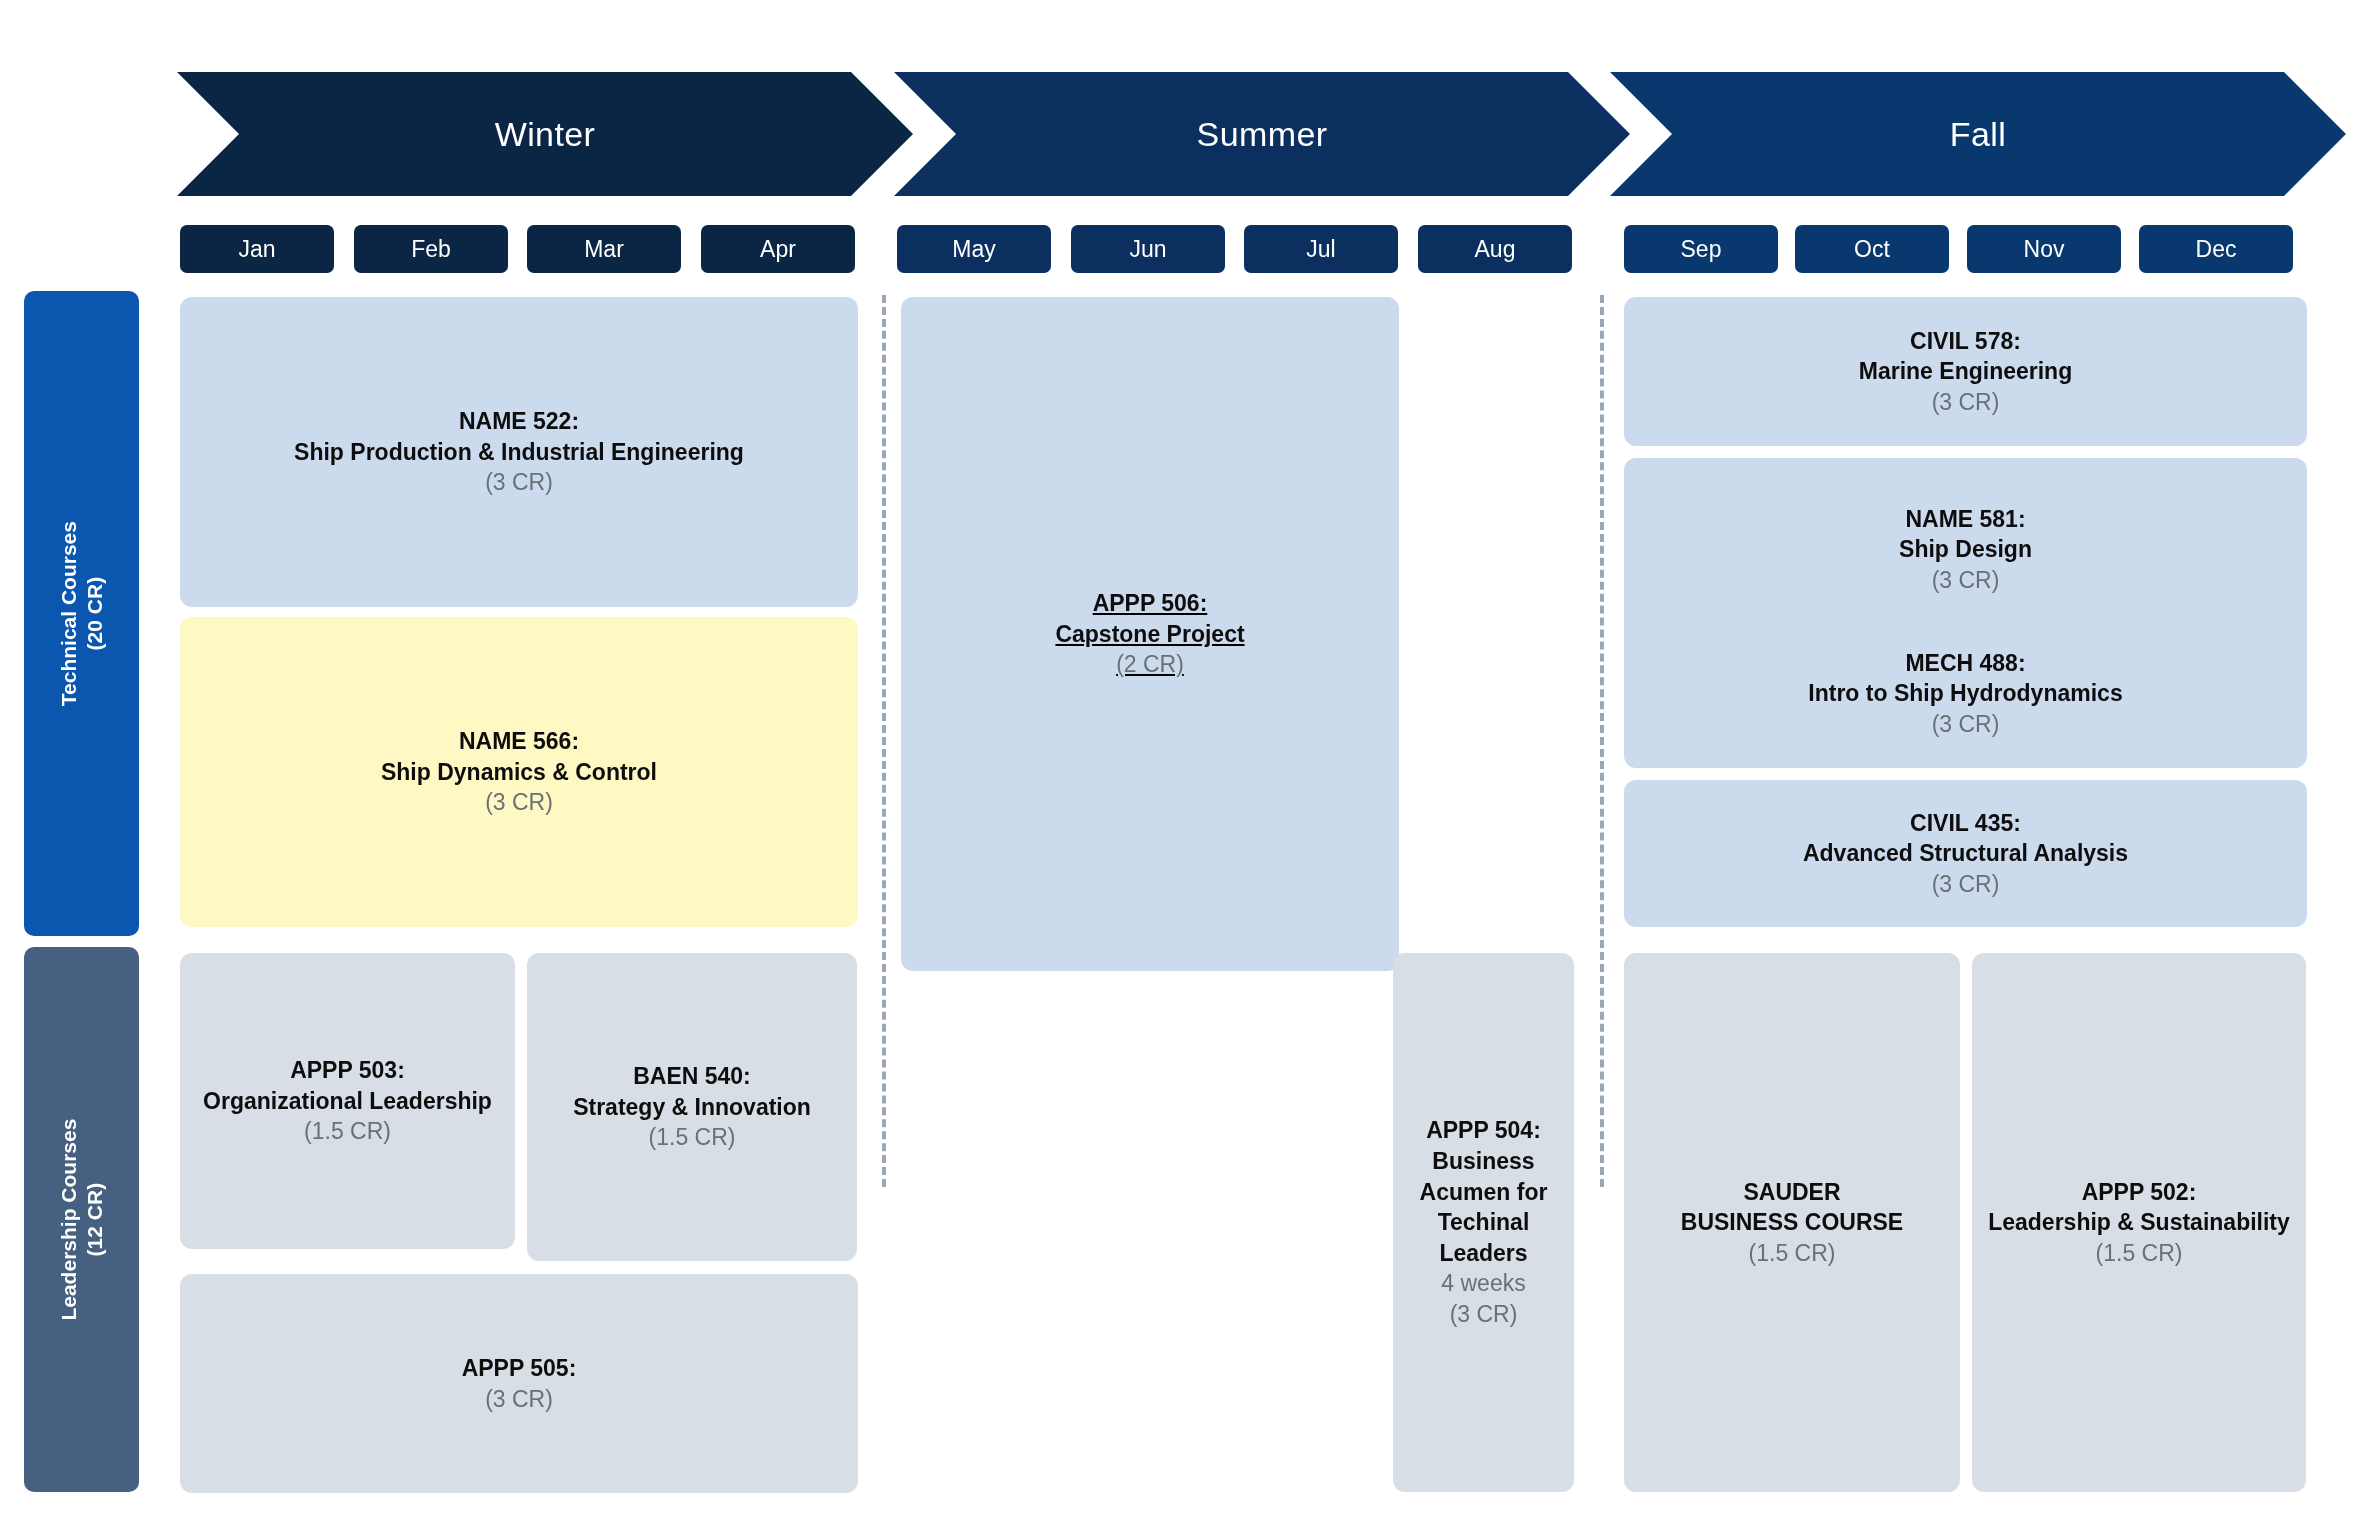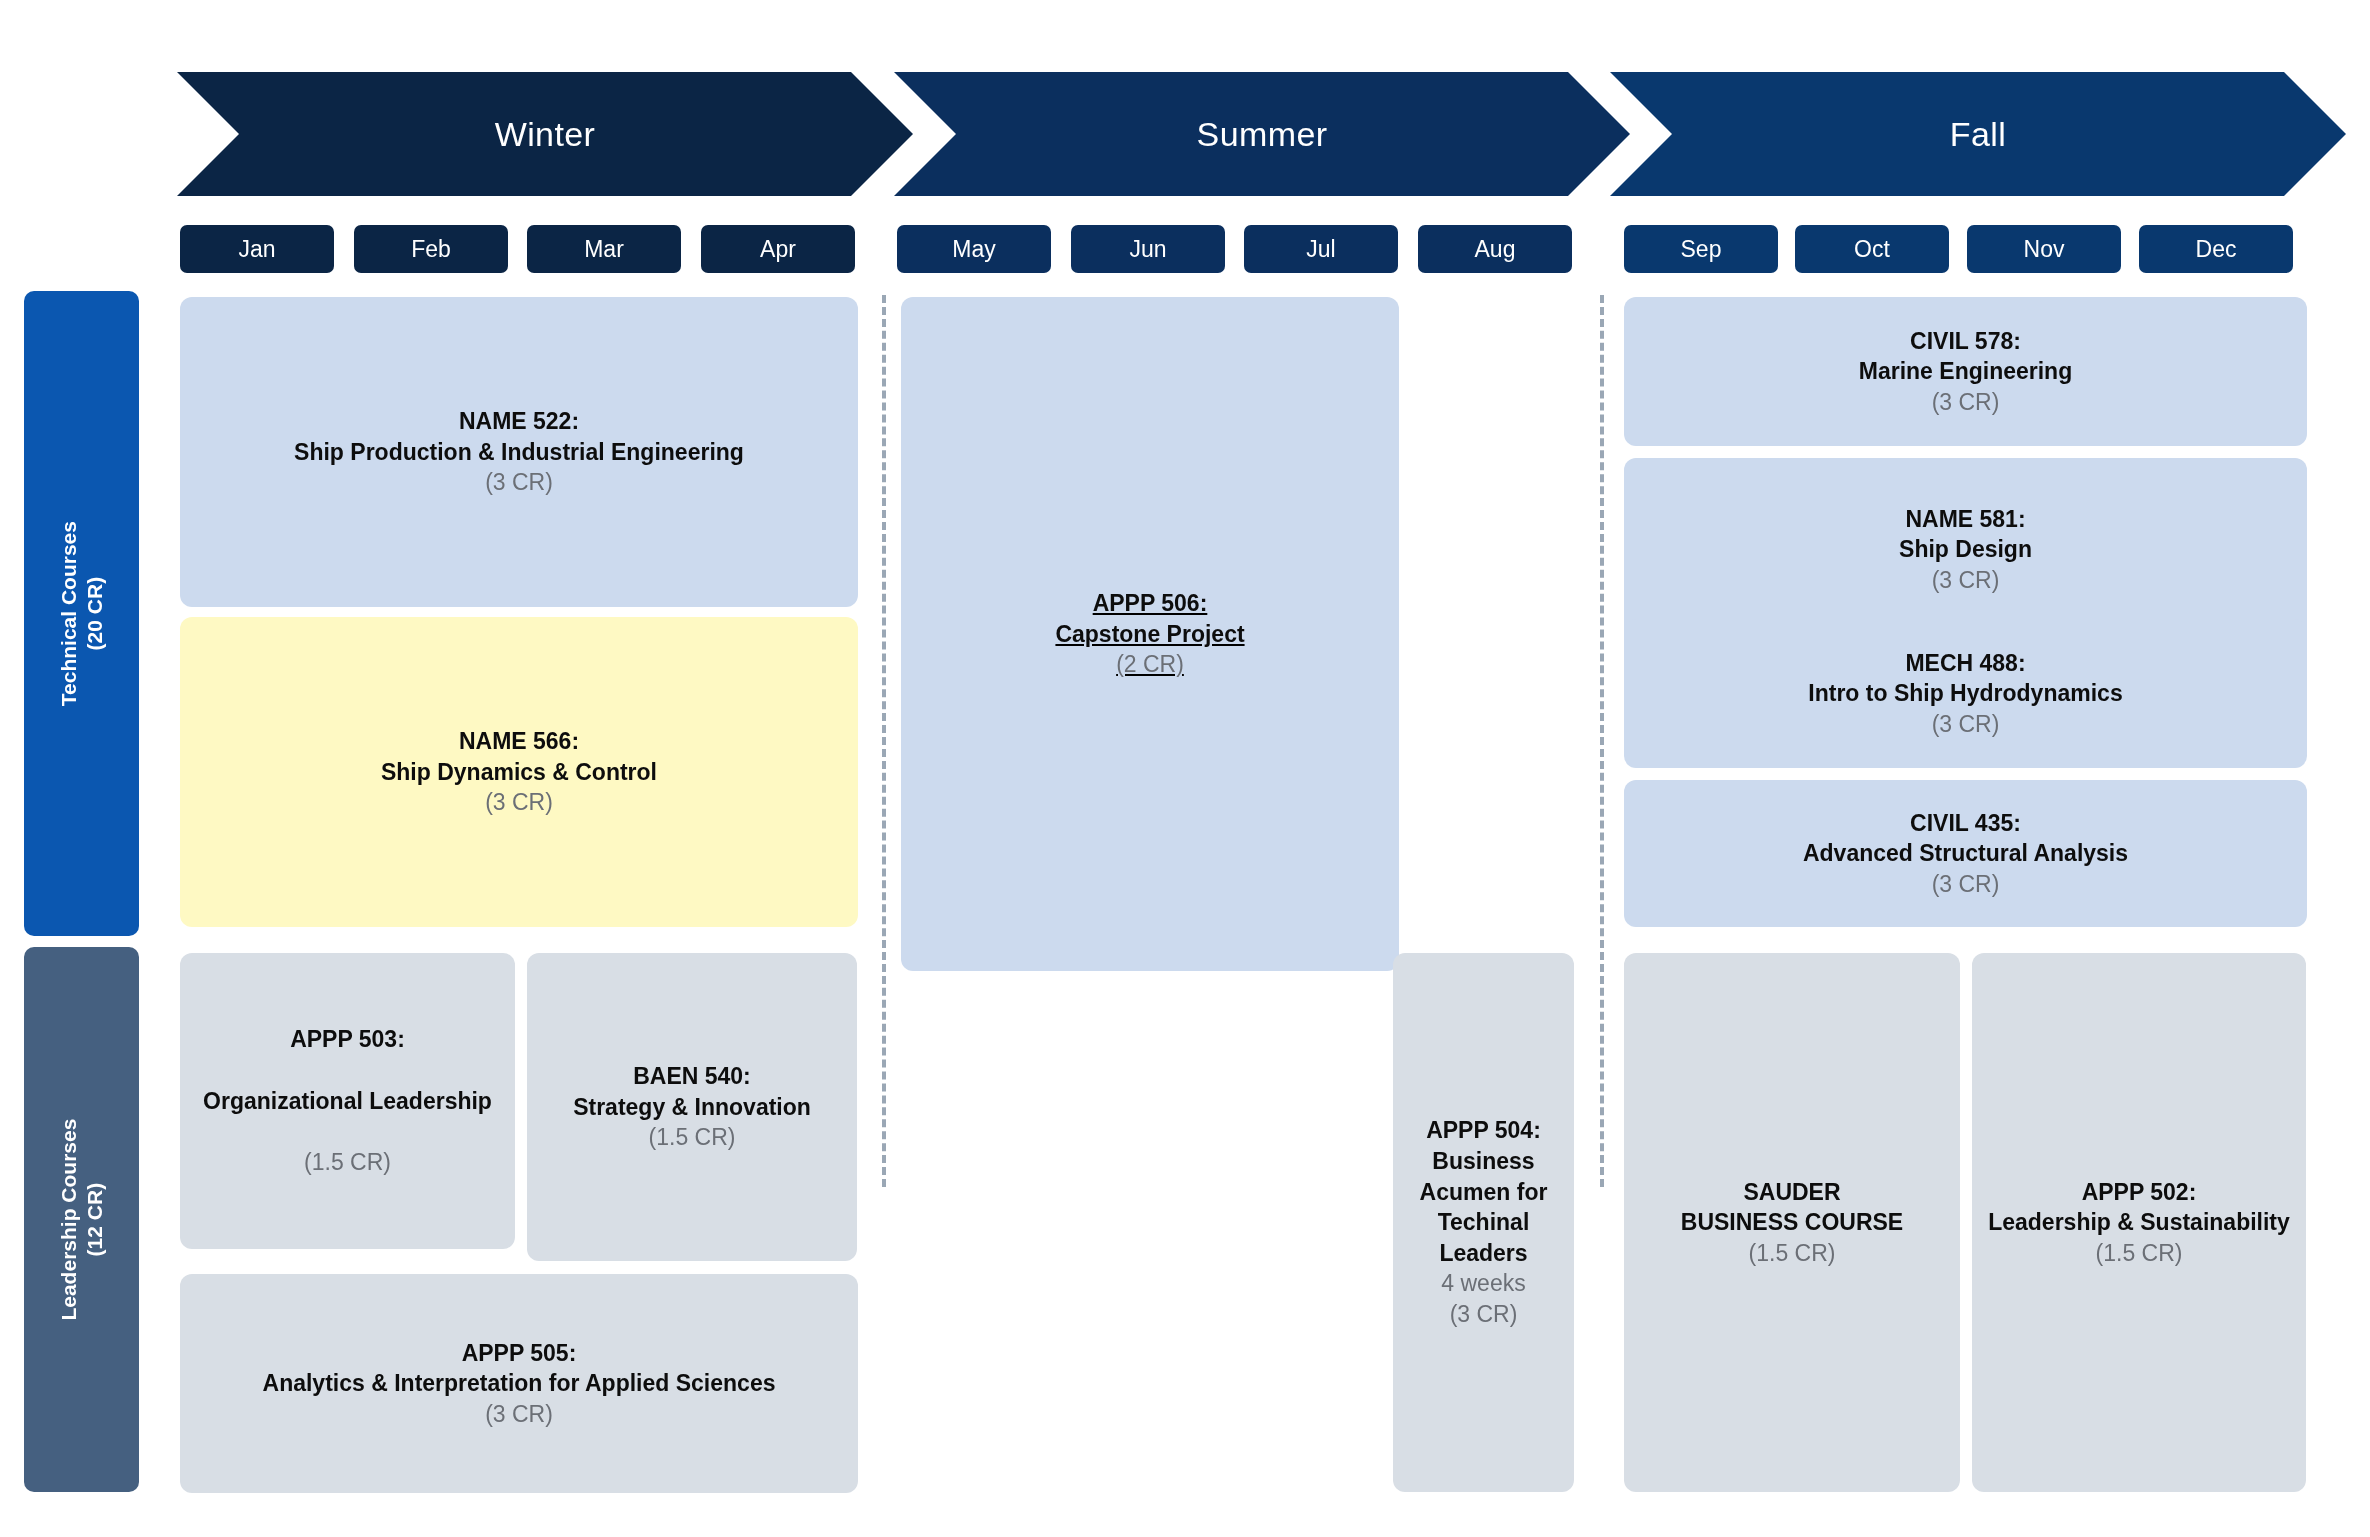--- a/index.html
+++ b/index.html
@@ -226,35 +226,34 @@
 
   <div class="course-card" style="left:1624px; top:780px; width:683px; height:147px; background:#ccdaee;align-items:center;">
     <div class="c-code">CIVIL 435:</div>
     <div class="c-title">Advanced Structural Analysis</div>
     <div class="c-cr">(3 CR)</div>
   </div>
 </div>
 
 <div>
 
-  <div class="course-card" style="left:180px; top:953px; width:335px; height:296px; background:#d8dee5;gap:31px;">
+  <div class="course-card" style="left:180px; top:953px; width:335px; height:296px; background:#d8dee5;">
     <div class="c-code">APPP 503:</div>
     <div class="c-title">Organizational Leadership</div>
     <div class="c-cr">(1.5 CR)</div>
   </div>
 
   <div class="course-card" style="left:527px; top:953px; width:330px; height:308px; background:#d8dee5;">
     <div class="c-code">BAEN 540:</div>
     <div class="c-title">Strategy &amp; Innovation</div>
     <div class="c-cr">(1.5 CR)</div>
   </div>
 
   <div class="course-card" style="left:180px; top:1274px; width:678px; height:219px; background:#d8dee5;">
     <div class="c-code">APPP 505:</div>
-    <div class="c-title">Analytics &amp; Interpretation for Applied Sciences</div>
     <div class="c-cr">(3 CR)</div>
   </div>
 
   <div class="course-card" style="left:1393px; top:953px; width:181px; height:539px; background:#d8dee5; padding:6px 8px;">
     <div class="c-code">APPP 504:</div>
     <div class="c-title">Business Acumen for Techinal Leaders</div>
     <div class="c-note">4 weeks</div>
     <div class="c-cr">(3 CR)</div>
   </div>
 

